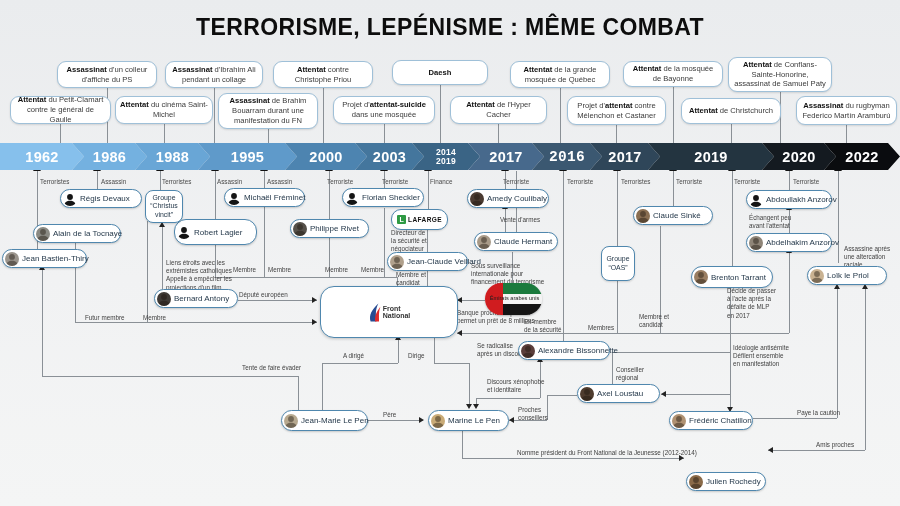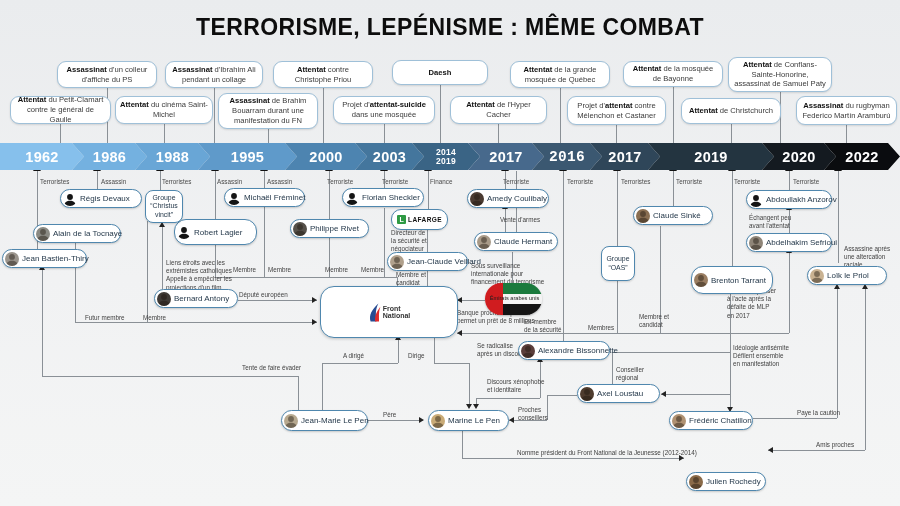--- a/index.html
+++ b/index.html
@@ -419,23 +419,23 @@
         </div>
         <span>Abdoullakh Anzorov</span>
       </div>
       <div class="node" style="left: 746px; top: 233px; width: 86px; height: 19px;">
         <div class="avatar" style="background: rgb(143, 133, 120);">
           <svg viewBox="0 0 24 24">
             <circle cx="12" cy="8.5" r="5" fill="rgba(30,22,14,.45)"></circle>
             <path d="M2 24c0-6 4.5-9 10-9s10 3 10 9z" fill="rgba(30,22,14,.45)"></path>
           </svg>
         </div>
-        <span>Abdelhakim Sefrioui</span>
-      </div>
-      <div class="node" style="left: 691px; top: 266px; width: 82px; height: 28px;">
+        <span>Abdelhakim Anzorov</span>
+      </div>
+      <div class="node" style="left: 691px; top: 266px; width: 82px; height: 22px;">
         <div class="avatar" style="background: rgb(154, 126, 98);">
           <svg viewBox="0 0 24 24">
             <circle cx="12" cy="8.5" r="5" fill="rgba(30,22,14,.45)"></circle>
             <path d="M2 24c0-6 4.5-9 10-9s10 3 10 9z" fill="rgba(30,22,14,.45)"></path>
           </svg>
         </div>
         <span>Brenton Tarrant</span>
       </div>
       <div class="node" style="left: 807px; top: 266px; width: 80px; height: 19px;">
         <div class="avatar" style="background: rgb(201, 178, 146);">

